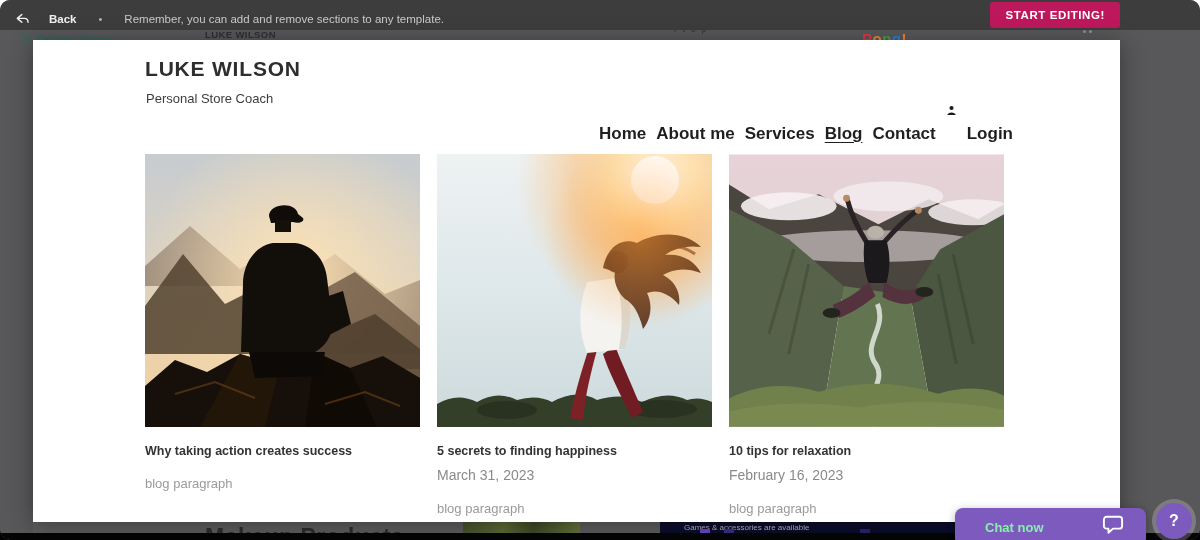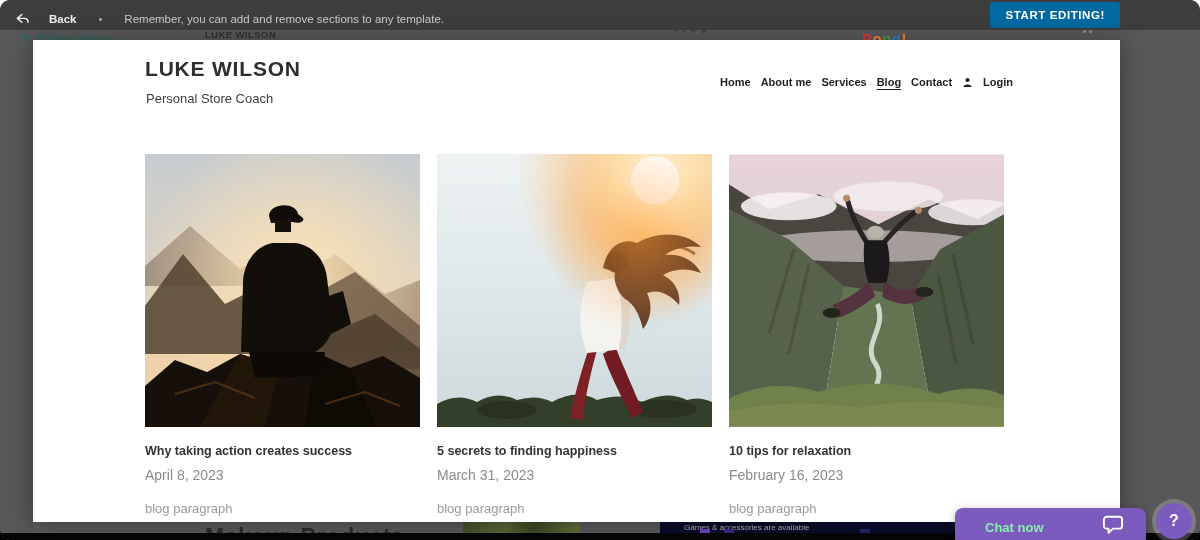--- a/index.html
+++ b/index.html
@@ -12,21 +12,21 @@
   
   .window { position:absolute; inset:0; border-radius:10px; overflow:hidden; background:#58585a; }
 
   
   .topbar { position:absolute; top:0; left:0; right:0; height:30px; background:#3d3d3d; }
   .back-group { position:absolute; left:16px; top:0; height:38px; display:flex; align-items:center; gap:20px; cursor:pointer; }
   .back-group svg { display:block; }
   .back-label { color:#f1f1f1; font-size:11.5px; font-weight:bold; }
   .bar-sep { color:#b5b5b5; font-size:11px; margin:0 2px; }
   .bar-hint { color:#c9c9c9; font-size:11.5px; }
-  .start-btn { position:absolute; right:80px; top:2px; height:26px; padding:0 15px; background:#0369a1;
+  .start-btn { position:absolute; right:80px; top:2px; height:26px; padding:0 15px; background:#be185d;
     border:none; border-radius:3px; color:#fff; font-family:"Liberation Sans",sans-serif;
     font-size:11.5px; font-weight:bold; letter-spacing:.6px; cursor:pointer; }
 
   
   .bg-store-link { position:absolute; left:20px; top:32px; display:flex; align-items:center; gap:5px;
     color:#2a6b5d; font-size:13px; font-weight:bold; }
   .bg-brand-small { position:absolute; left:205px; top:29px; color:#2f2f33; font-size:9.5px; font-weight:bold; letter-spacing:.4px; }
   .bg-social { position:absolute; left:674px; top:26px; display:flex; gap:6px; }
   .bg-social span { color:#3b3b3d; font-size:7.5px; font-weight:bold; line-height:8px; }
   .bg-logo { position:absolute; left:862px; top:30px; font-size:15px; font-weight:bold; letter-spacing:.5px; }
@@ -41,21 +41,21 @@
   .bg-navy-text { position:absolute; left:24px; top:1px; color:#b9bac7; font-size:8px; white-space:nowrap; }
   .bg-navy i { position:absolute; top:7px; width:10px; height:4px; }
   .bg-black-strip { position:absolute; left:0; right:0; top:533px; height:7px; background:#050505; }
 
   
   .modal { position:absolute; left:33px; top:40px; width:1087px; height:482px; background:#ffffff;
     box-shadow:0 3px 22px rgba(0,0,0,.38); }
   .brand { position:absolute; left:112px; top:17px; font-size:21px; font-weight:bold; color:#2e2e2e; letter-spacing:.8px; cursor:pointer; }
   .tagline { position:absolute; left:113px; top:51px; font-size:13px; color:#3d3d3d; }
   .nav { position:absolute; right:107px; top:36px; display:flex; align-items:center; gap:10px; }
-  .nav-item { font-size:11px; font-weight:bold; color:#1f1f1f; cursor:pointer; white-space:nowrap; }
+  .nav-item { font-size:17px; font-weight:bold; color:#1f1f1f; cursor:pointer; white-space:nowrap;margin-top:48px; }
   .nav-item.active { text-decoration:underline; text-underline-offset:3px; }
   .login { display:flex; align-items:center; gap:10px; cursor:pointer; }
   .login svg { display:block; }
 
   .cards { position:absolute; left:112px; top:114px; display:flex; gap:17px; }
   .card { width:275px; }
   .card-img { width:275px; height:273px; overflow:hidden; cursor:pointer; display:block; }
   .card-img svg { display:block; }
   .card-title { margin-top:17px; font-size:12.5px; font-weight:bold; color:#333; cursor:pointer; }
   .card-date { margin-top:9px; font-size:14px; color:#8a8a8a; }
@@ -183,21 +183,20 @@
               <polyline points="30,240 70,228 110,244" stroke="#7a4c1f" stroke-width="2" fill="none" opacity=".5"></polyline>
               <polyline points="180,250 220,238 255,252" stroke="#8a5520" stroke-width="2" fill="none" opacity=".45"></polyline>
               <path d="M124,62 C124,49 151,47 153,60 L158,64 C160,68 153,70 148,68 L126,69 Z" fill="#0f0c09"></path>
               <path d="M130,66 h16 v12 h-16 Z" fill="#15100a"></path>
               <path d="M96,198 L98,130 C98,108 112,91 128,89 L150,89 C168,91 180,106 182,124 L187,165 C189,180 181,192 170,198 Z" fill="#120e0a"></path>
               <path d="M160,150 L198,137 L206,170 L172,187 Z" fill="#120e0a"></path>
               <path d="M104,198 L180,198 L176,222 L110,224 Z" fill="#0c0907"></path>
             </svg>
           </span>
           <div class="card-title">Why taking action creates success</div>
-          <div class="card-date">April 8, 2023</div>
           <div class="card-excerpt">blog paragraph</div>
         </div>
 
         <div class="card">
           <span class="card-img" role="img" aria-label="Backlit woman with hair flying, dancing in bright sunlight above a dark tree line">
             <svg width="275" height="273" viewBox="0 0 275 273">
               <defs>
                 <linearGradient id="sky2" x1="0" y1="0" x2="0" y2="1">
                   <stop offset="0" stop-color="#eef2f3"></stop>
                     <stop offset=".55" stop-color="#dce6e9"></stop>

